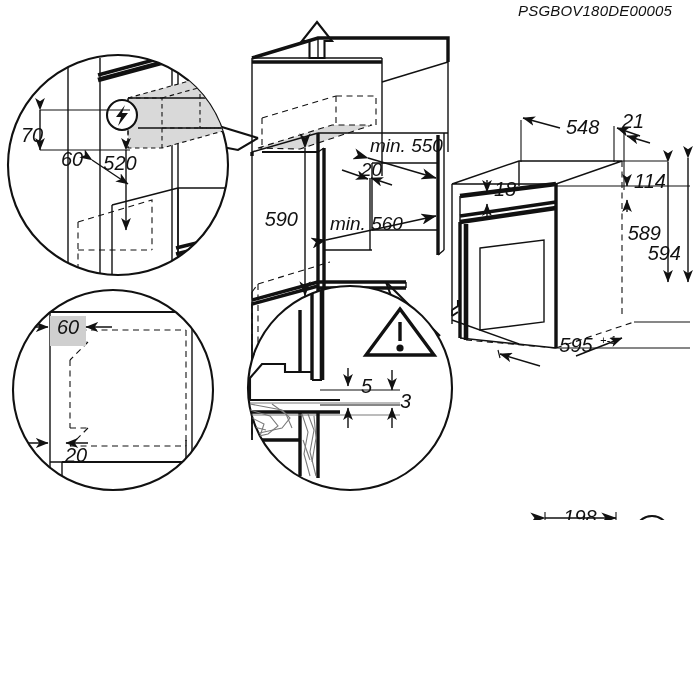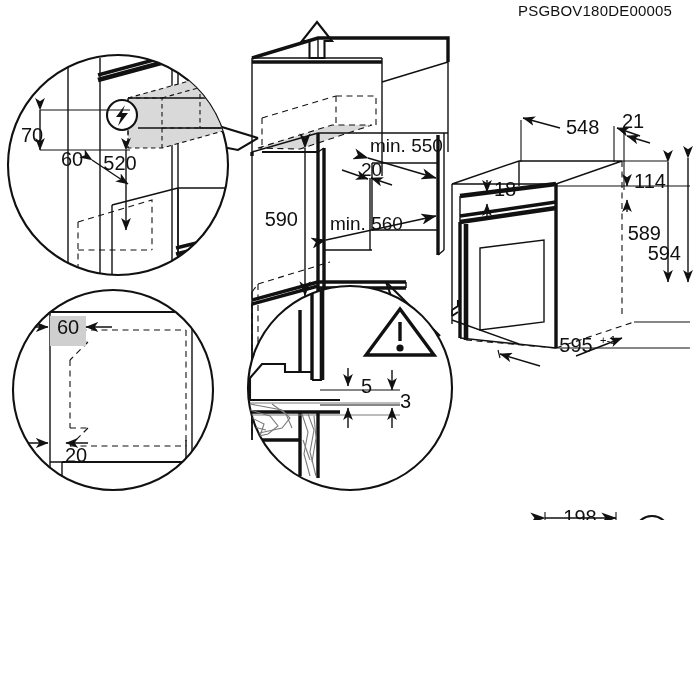--- a/index.html
+++ b/index.html
@@ -7,20 +7,21 @@
     padding: 0;
     background: #ffffff;
   }
   #page {
     position: relative;
     width: 700px;
     height: 520px;
     background: #ffffff;
     font-family: "Liberation Sans", sans-serif;
     overflow: hidden;
+    font-style: italic;
   }
   #page svg {
     position: absolute;
     top: 0; left: 0;
     width: 700px;
     height: 700px;
   }
   text {
     font-family: "Liberation Sans", sans-serif;
     fill: #111111;

